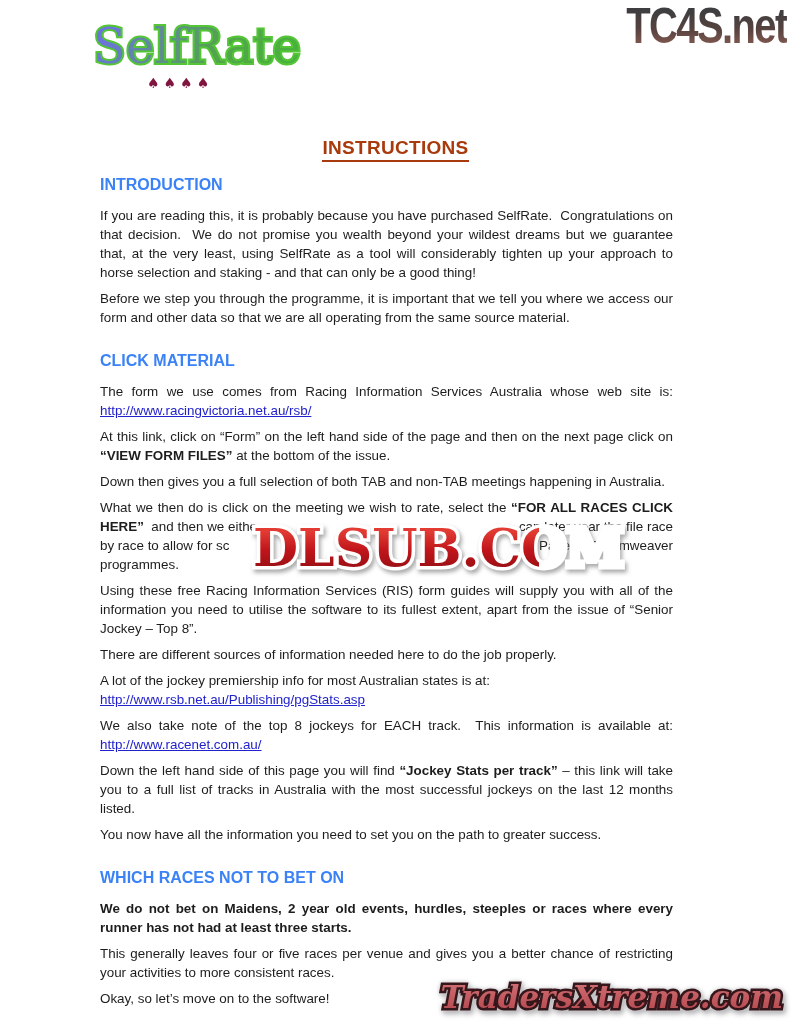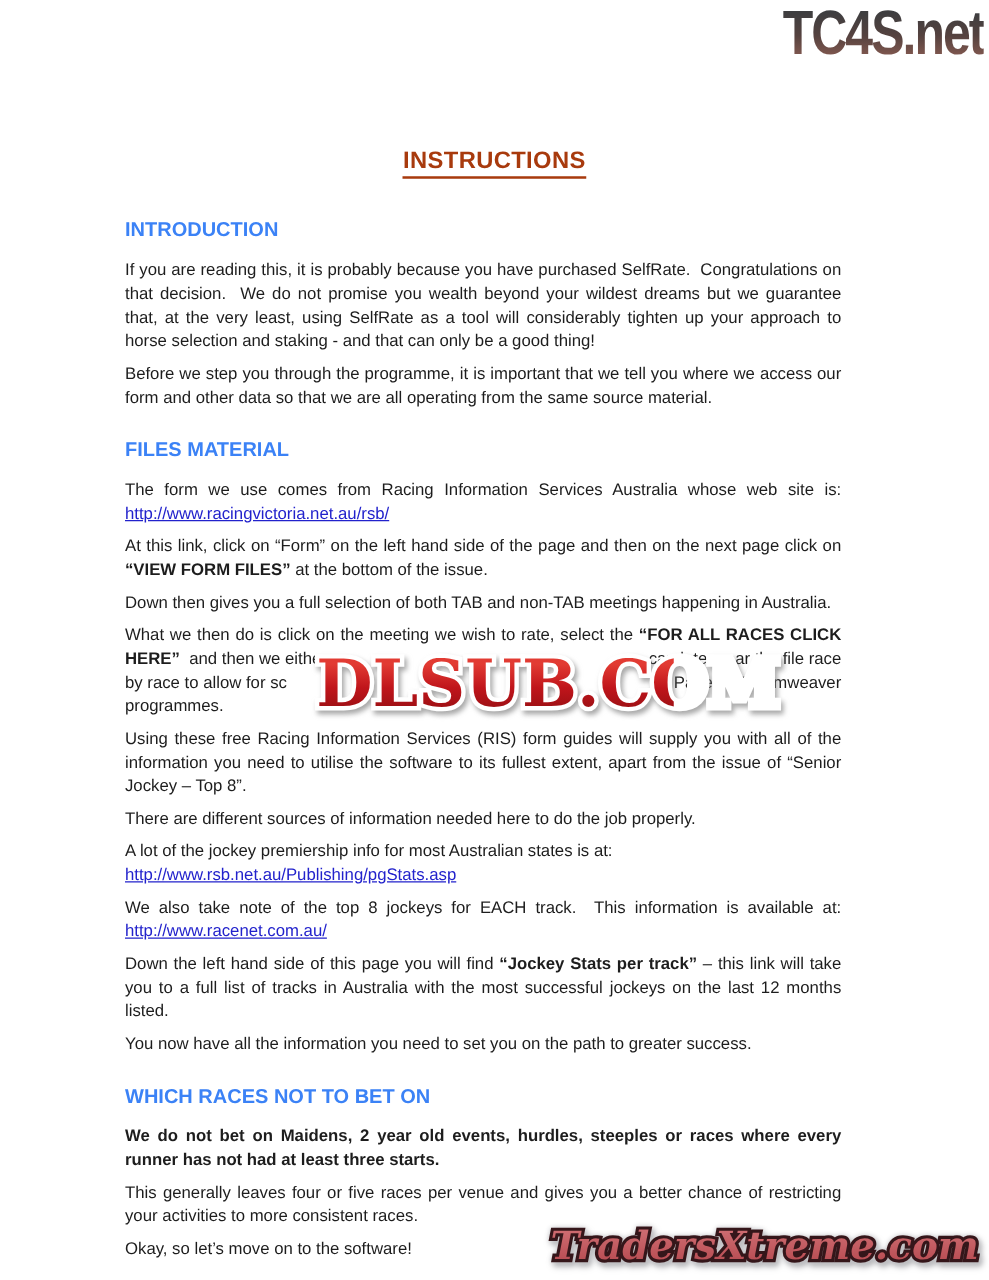--- a/index.html
+++ b/index.html
@@ -18,21 +18,21 @@
 
   .tc4s{position:absolute;right:4px;top:1px;white-space:nowrap;
         font-family:"Liberation Sans",sans-serif;font-weight:bold;font-size:50px;line-height:1;
         letter-spacing:-2px;transform:scaleX(0.80);transform-origin:100% 50%;
         background:linear-gradient(#3e3e40 18%,#55423f 55%,#7d564e 85%,#93655c);
         -webkit-background-clip:text;background-clip:text;-webkit-text-fill-color:transparent;}
 
   
   .title-row{position:absolute;left:0;top:118px;width:100%;text-align:center;}
   .title-row span{display:inline-block;font-size:19px;font-weight:bold;color:#a83a0d;
-                  border-bottom:2px solid #a83a0d;padding-bottom:1px;letter-spacing:0.3px;}
+                  border-bottom:2px solid #a83a0d;padding-bottom:1px;letter-spacing:0.3px;margin-top:19px;}
 
   
   .content{position:absolute;left:100px;top:151px;width:590px;font-size:13.4px;line-height:19px;}
   .content h2{font-size:16px;font-weight:bold;color:#3b82f6;margin:24px 0 12px 0;line-height:19px;}
   .content .para{margin:0 17px 7px 0;text-align:justify;}
   .content .bold{font-weight:bold;}
   .jline{text-align:justify;text-align-last:justify;}
   .lnk{color:#2222cc;text-decoration:underline;cursor:pointer;}
   .fragline{display:flex;justify-content:space-between;height:19px;}
 
@@ -53,34 +53,39 @@
   .fx-stroke{color:#35161a;-webkit-text-stroke:5px #35161a;
              filter:drop-shadow(0 0 2px #c9c9cc) drop-shadow(2px 3px 2px #b5b5b8);}
   .fx-fill{background:linear-gradient(#cd6b70 20%,#bc5258 70%,#a8454b);
            -webkit-background-clip:text;background-clip:text;-webkit-text-fill-color:transparent;}
 </style>
 </head>
 <body>
 
 <div class="page">
 
+  <div class="selfrate">
+    <span class="sr-layer sr-glow">SelfRate</span>
+    <span class="sr-layer sr-fill">SelfRate</span>
+    <span class="sr-spades">♠♠♠♠</span>
+  </div>
 
   <div class="tc4s">TC4S.net</div>
 
   <div class="title-row">
     <span>INSTRUCTIONS</span>
   </div>
 
   <div class="content">
 
     <h2>INTRODUCTION</h2>
     <div class="para">If you are reading this, it is probably because you have purchased SelfRate.&nbsp; Congratulations on that decision.&nbsp; We do not promise you wealth beyond your wildest dreams but we guarantee that, at the very least, using SelfRate as a tool will considerably tighten up your approach to horse selection and staking - and that can only be a good thing!</div>
     <div class="para">Before we step you through the programme, it is important that we tell you where we access our form and other data so that we are all operating from the same source material.</div>
 
-    <h2>FILES MATERIAL</h2>
+    <h2>CLICK MATERIAL</h2>
 
     <div class="para">
       <div class="jline">The form we use comes from Racing Information Services Australia whose web site is:</div>
       <a class="lnk">http://www.racingvictoria.net.au/rsb/</a>
     </div>
 
     <div class="para"><span>At this link, click on “Form” on the left hand side of the page and then on the next page click on </span><b>“VIEW FORM FILES”</b><span> at the bottom of the issue.</span></div>
 
     <div class="para">Down then gives you a full selection of both TAB and non-TAB meetings happening in Australia.</div>
 

